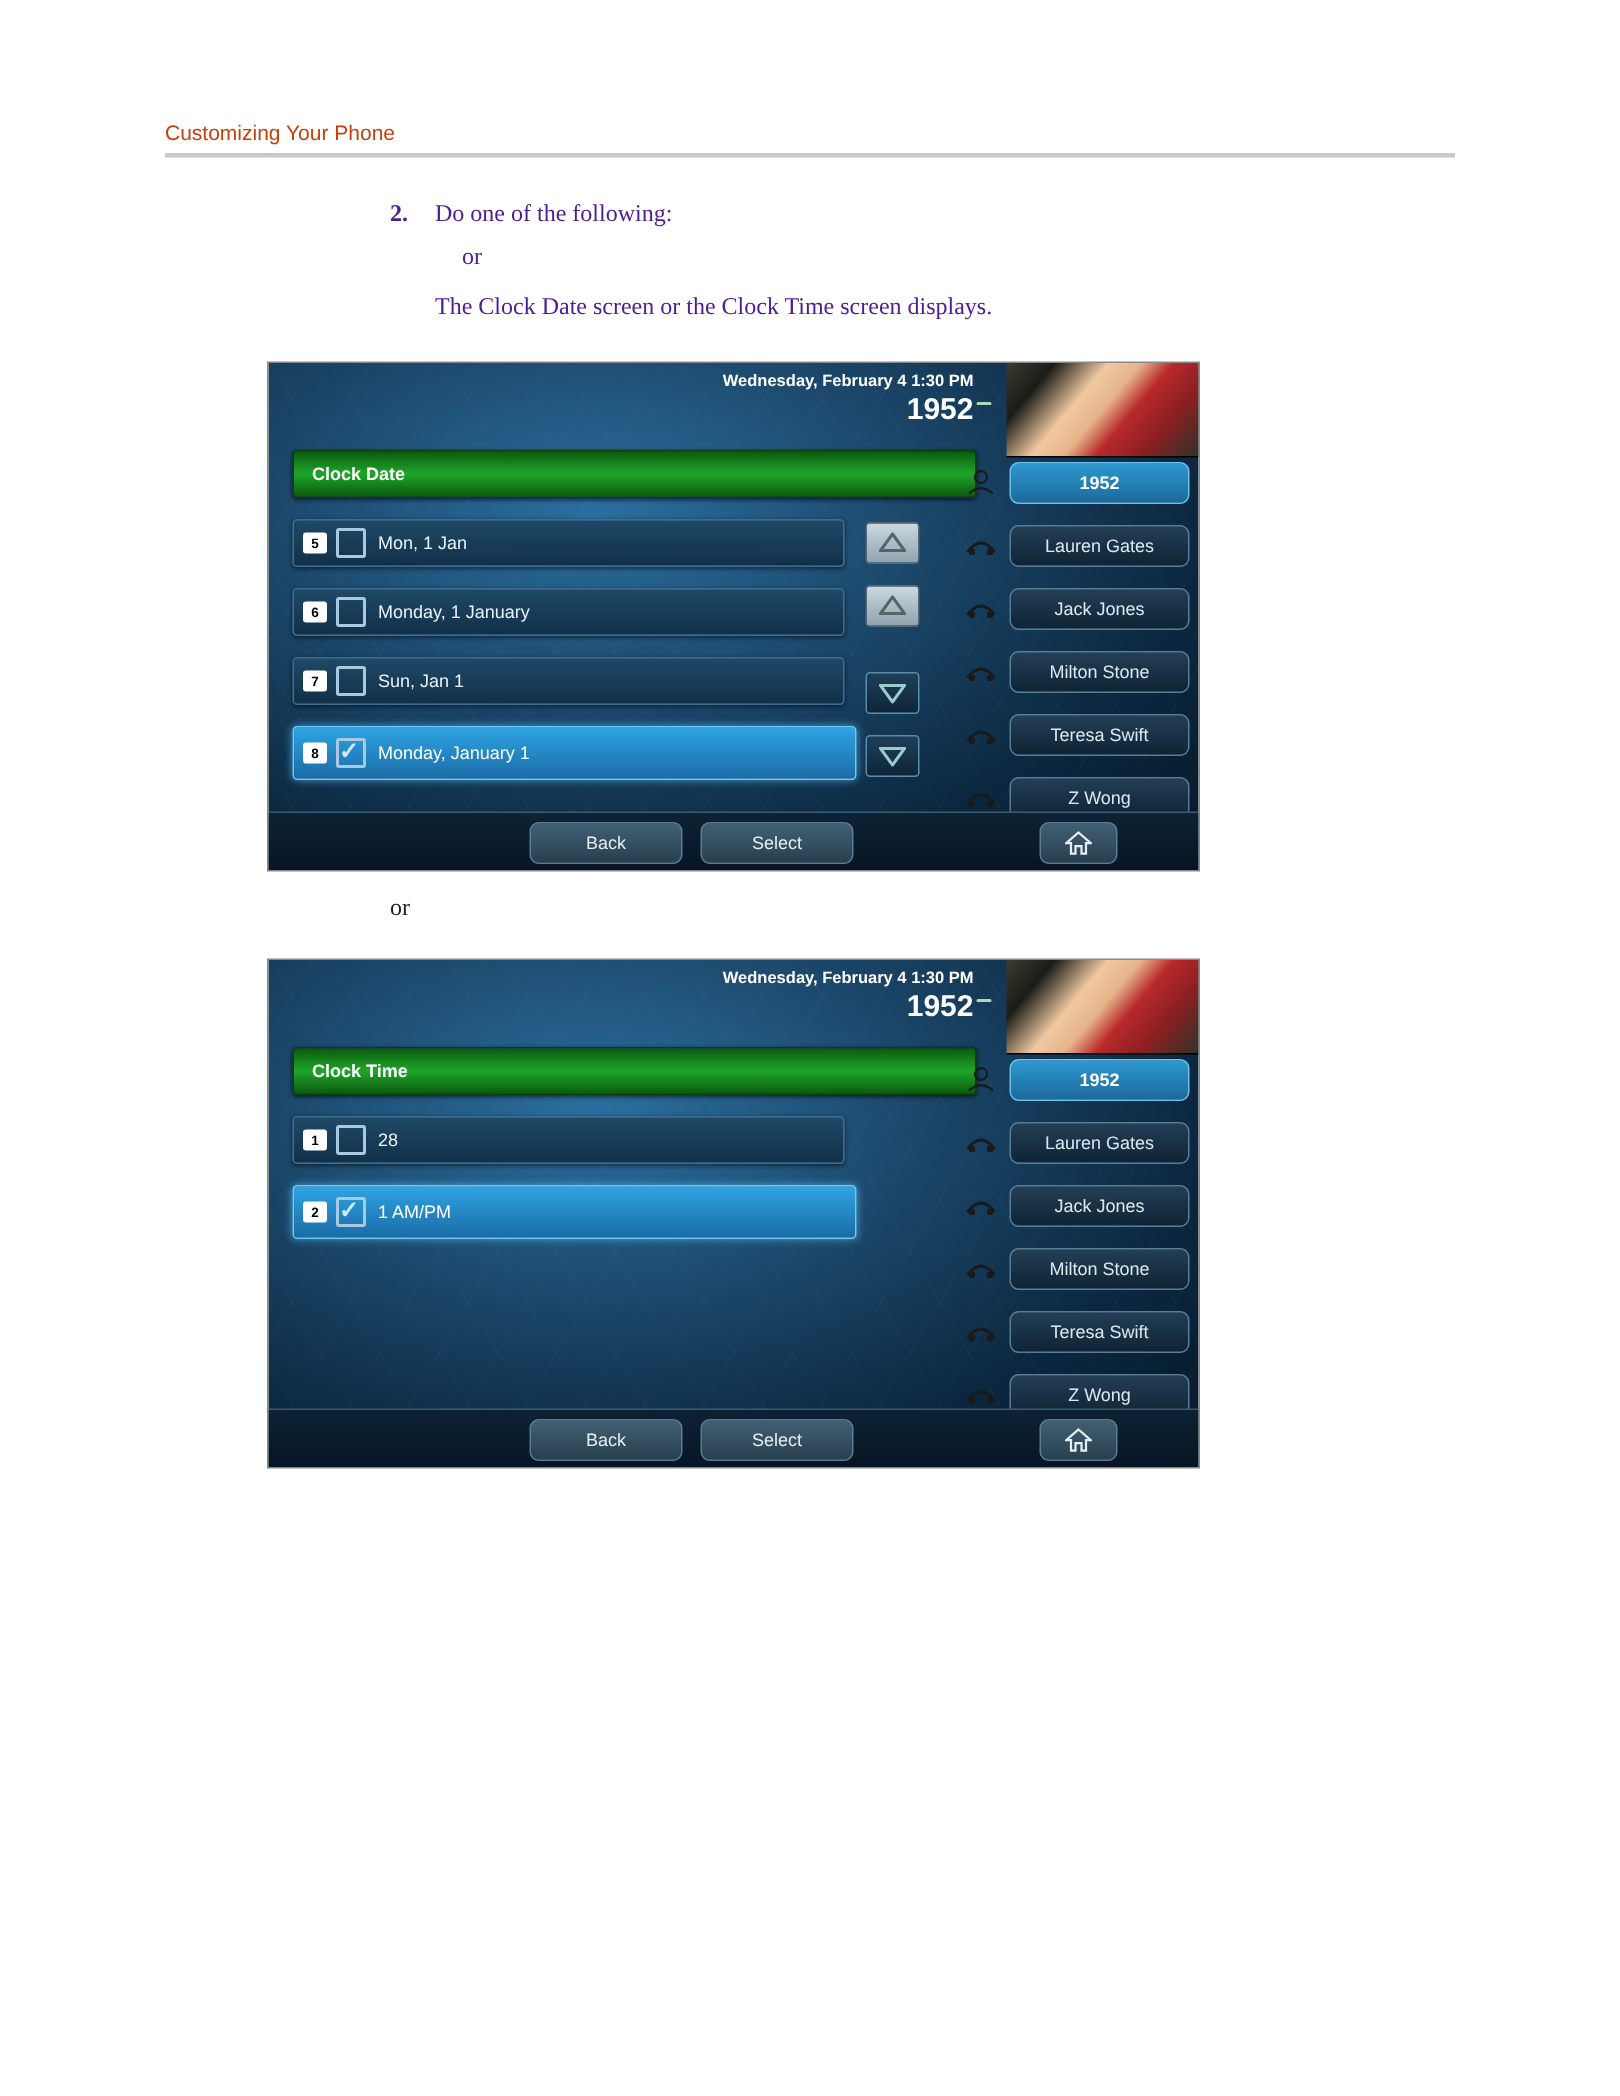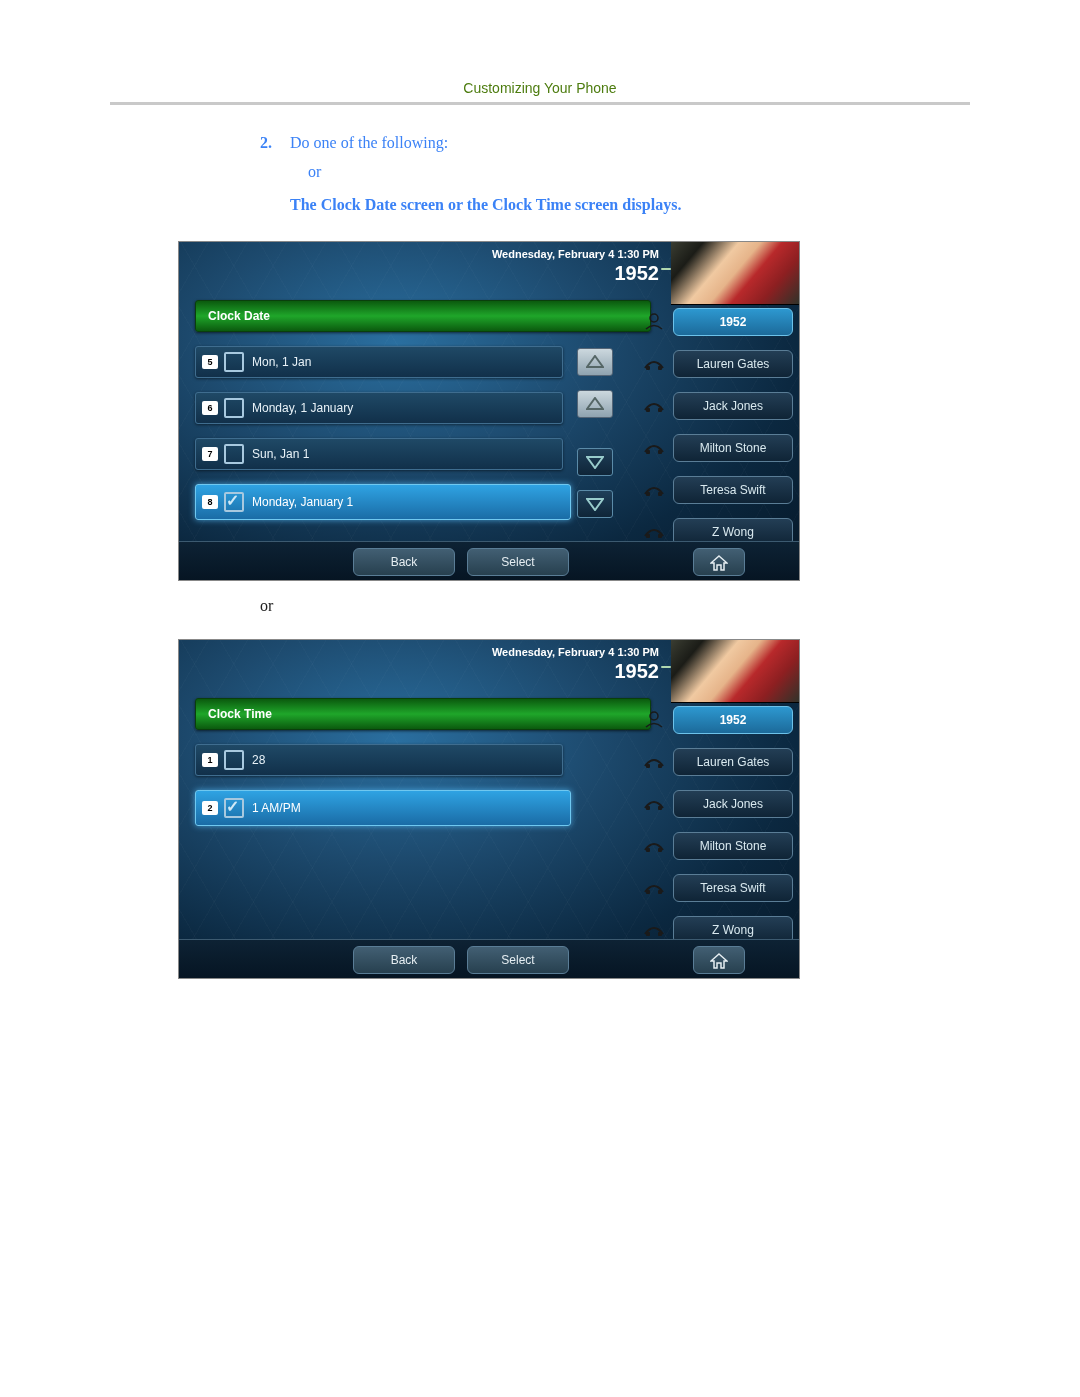--- a/index.html
+++ b/index.html
@@ -1,34 +1,34 @@
 <!DOCTYPE html>
 <html><head>
 <meta charset="utf-8">
 <style>
   html,body{margin:0;padding:0;background:#fff;font-family:Georgia,'Times New Roman',serif;}
   .page{width:1080px;margin:0 auto;padding:80px 110px 40px 110px;box-sizing:border-box;}
-  .running-head{font-family:'Century Gothic','Futura',Arial,sans-serif;font-size:14px;color:#4d7c0f;text-align:center;margin-bottom:6px;}
+  .running-head{font-family:'Century Gothic','Futura',Arial,sans-serif;font-size:14px;color:#c2410c;text-align:left;margin-bottom:6px;}
   .rule{height:3px;background:#c9c9c9;margin-bottom:26px;}
-  .instructions{font-family:'Palatino Linotype','Book Antiqua',Palatino,serif;font-size:16px;color:#3b82f6;line-height:1.55;margin-left:180px;margin-right:40px;}
+  .instructions{font-family:'Palatino Linotype','Book Antiqua',Palatino,serif;font-size:16px;color:#4c1d95;line-height:1.55;margin-left:180px;margin-right:40px;}
   .step-num{display:inline-block;width:26px;margin-left:-30px;font-weight:bold;}
   .sub{margin:8px 0 8px 18px;}
   .dash{display:inline-block;width:18px;margin-left:-18px;font-weight:bold;}
   .or{margin:4px 0 4px 18px;}
   .caption{margin-left:150px;font-family:'Palatino Linotype',Palatino,serif;font-size:16px;color:#222;}
   .page-num{font-family:'Century Gothic',Arial,sans-serif;font-size:14px;color:#555;text-align:right;margin-top:20px;}
 
   
   .shot{width:620px;height:338px;margin:24px 0 16px 68px;position:relative;
     background:radial-gradient(ellipse at 35% 30%, #2a6fa0 0%, #1d4a6e 35%, #0b2840 70%, #061726 100%);
     border:1px solid #888;overflow:hidden;font-family:Arial,Helvetica,sans-serif;}
   .shot::before{content:"";position:absolute;inset:0;
     background-image:repeating-linear-gradient(60deg,rgba(255,255,255,0.02),rgba(255,255,255,0.02) 1px,transparent 1px,transparent 34px),
       repeating-linear-gradient(-60deg,rgba(255,255,255,0.02),rgba(255,255,255,0.02) 1px,transparent 1px,transparent 34px);}
-  .shot .topbar{position:absolute;left:0;right:0;top:0;height:44px;color:#fff;z-index:2;padding-left:29px;}
+  .shot .topbar{position:absolute;left:0;right:10px;top:0;height:44px;color:#fff;z-index:2;padding-left:29px;}
   .shot .topbar .dt{position:absolute;top:6px;right:140px;font-size:11px;font-weight:bold;}
   .shot .topbar .ext{position:absolute;top:20px;right:140px;font-size:20px;font-weight:bold;}
   .shot .topbar .ext-tick{position:absolute;top:26px;right:128px;width:10px;height:2px;background:#b0d8b0;border-radius:1px;}
   .shot .avatar{position:absolute;top:0;right:0;width:128px;height:62px;
     background:linear-gradient(130deg,#3a3d32 0%,#1b1c17 18%,#f0c9a1 38%,#e6b48a 50%,#b8292b 62%,#8d1f21 78%,#30332a 100%);
     border-bottom:1px solid #000;}
   .shot .titlebar{position:absolute;left:16px;top:58px;width:442px;height:30px;
     background:linear-gradient(#0b5a0e,#1fa62a 50%,#0b5a0e);
     border:1px solid #0a3f0c;border-radius:3px;box-shadow:0 1px 3px rgba(0,0,0,0.6);
     color:#fff;font-size:12px;font-weight:bold;line-height:30px;padding-left:12px;}
@@ -77,21 +77,21 @@
 <div class="page">
   <div class="running-head">Customizing Your Phone</div>
   <div class="rule"></div>
 
   <div class="instructions">
     <div>
       <span class="step-num">2.</span>
       <span>Do one of the following:</span>
     </div>
     <div class="or">or</div>
-    <div style="margin-top:8px;font-weight:bold;">The Clock Date screen or the Clock Time screen displays.</div>
+    <div style="margin-top:8px;">The Clock Date screen or the Clock Time screen displays.</div>
   </div>
 
   <div class="shot" id="shot-date">
       <div class="topbar">
     <div class="dt">Wednesday, February 4  1:30 PM</div>
     <div class="ext">1952</div>
     <div class="ext-tick"></div>
   </div>
   <div class="avatar"></div>
   <div class="titlebar">Clock Date</div>

